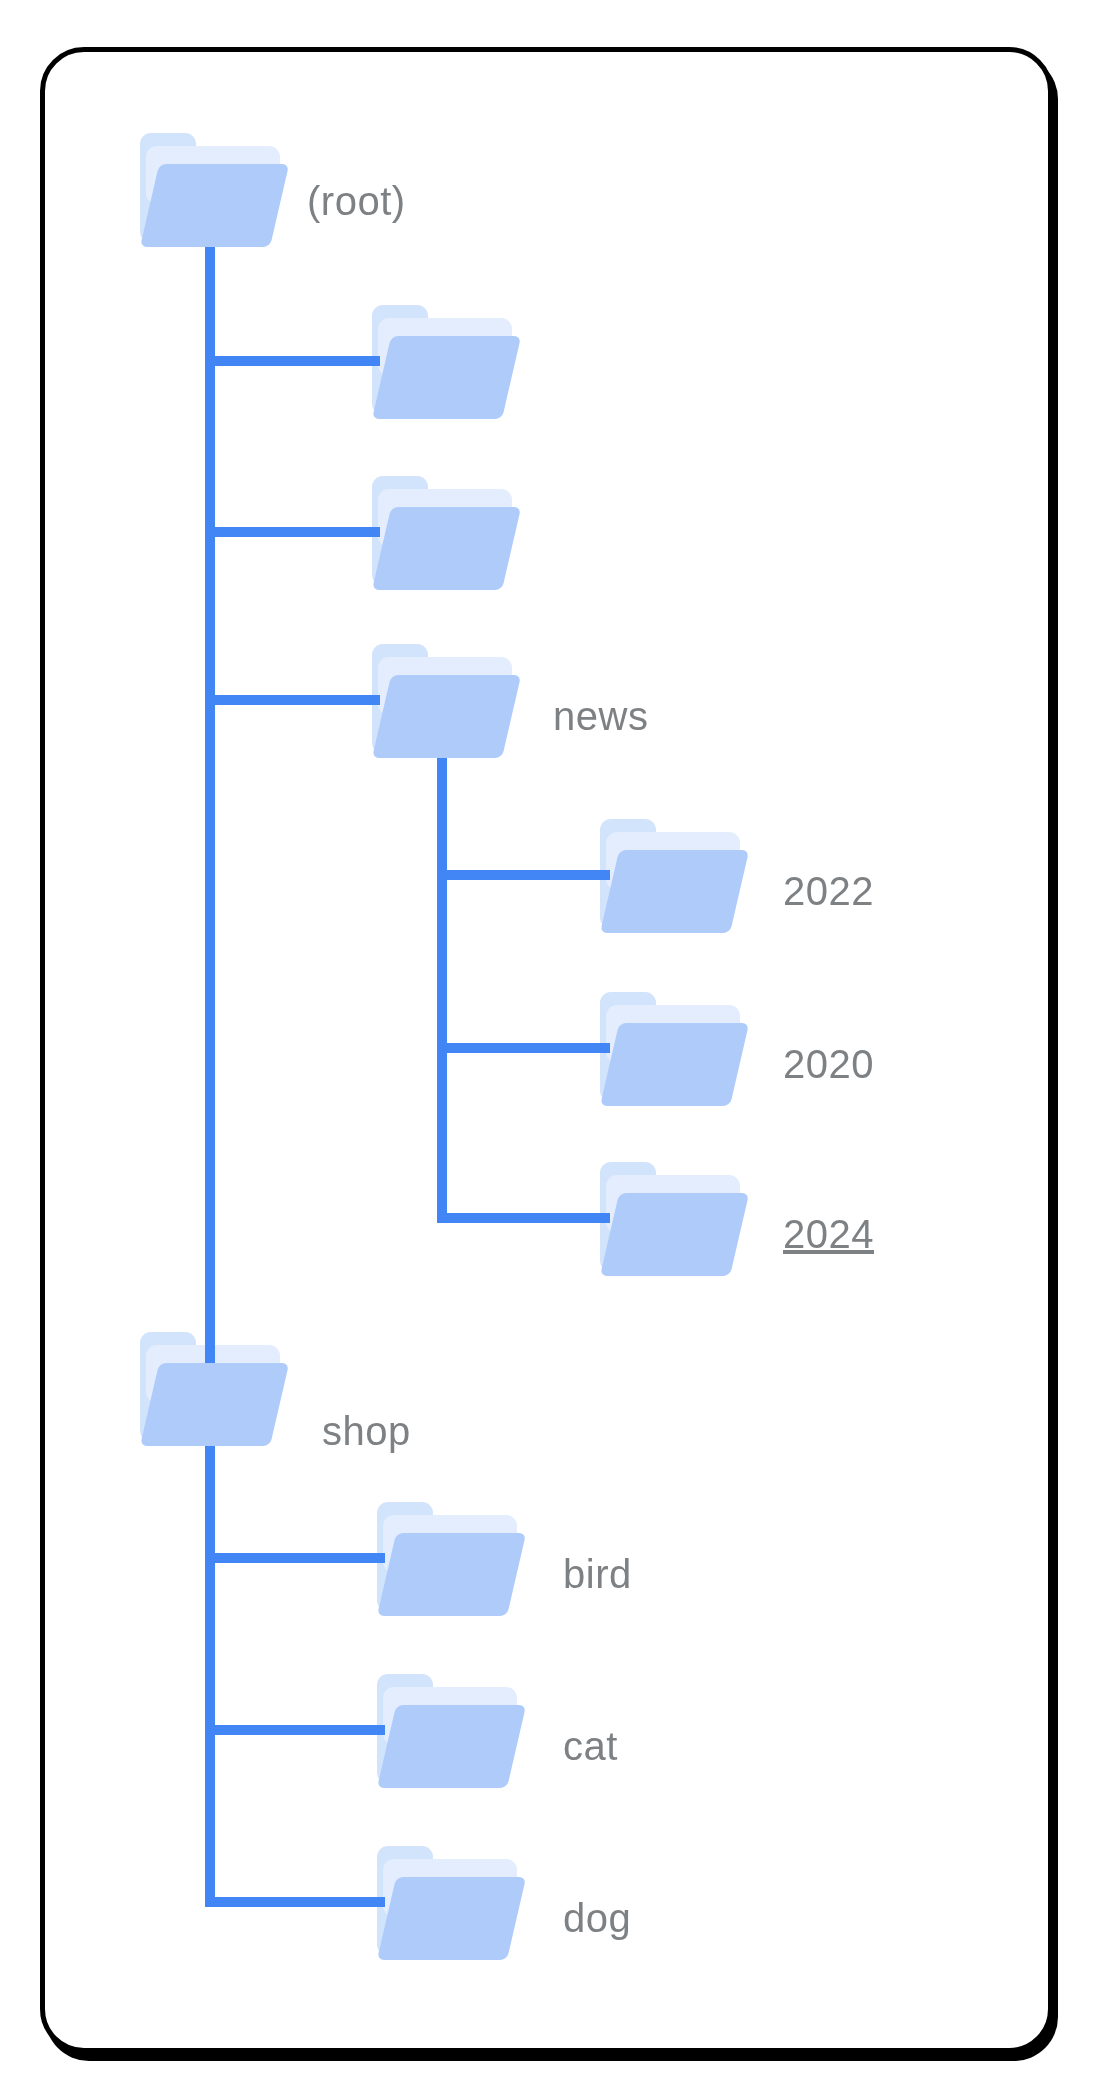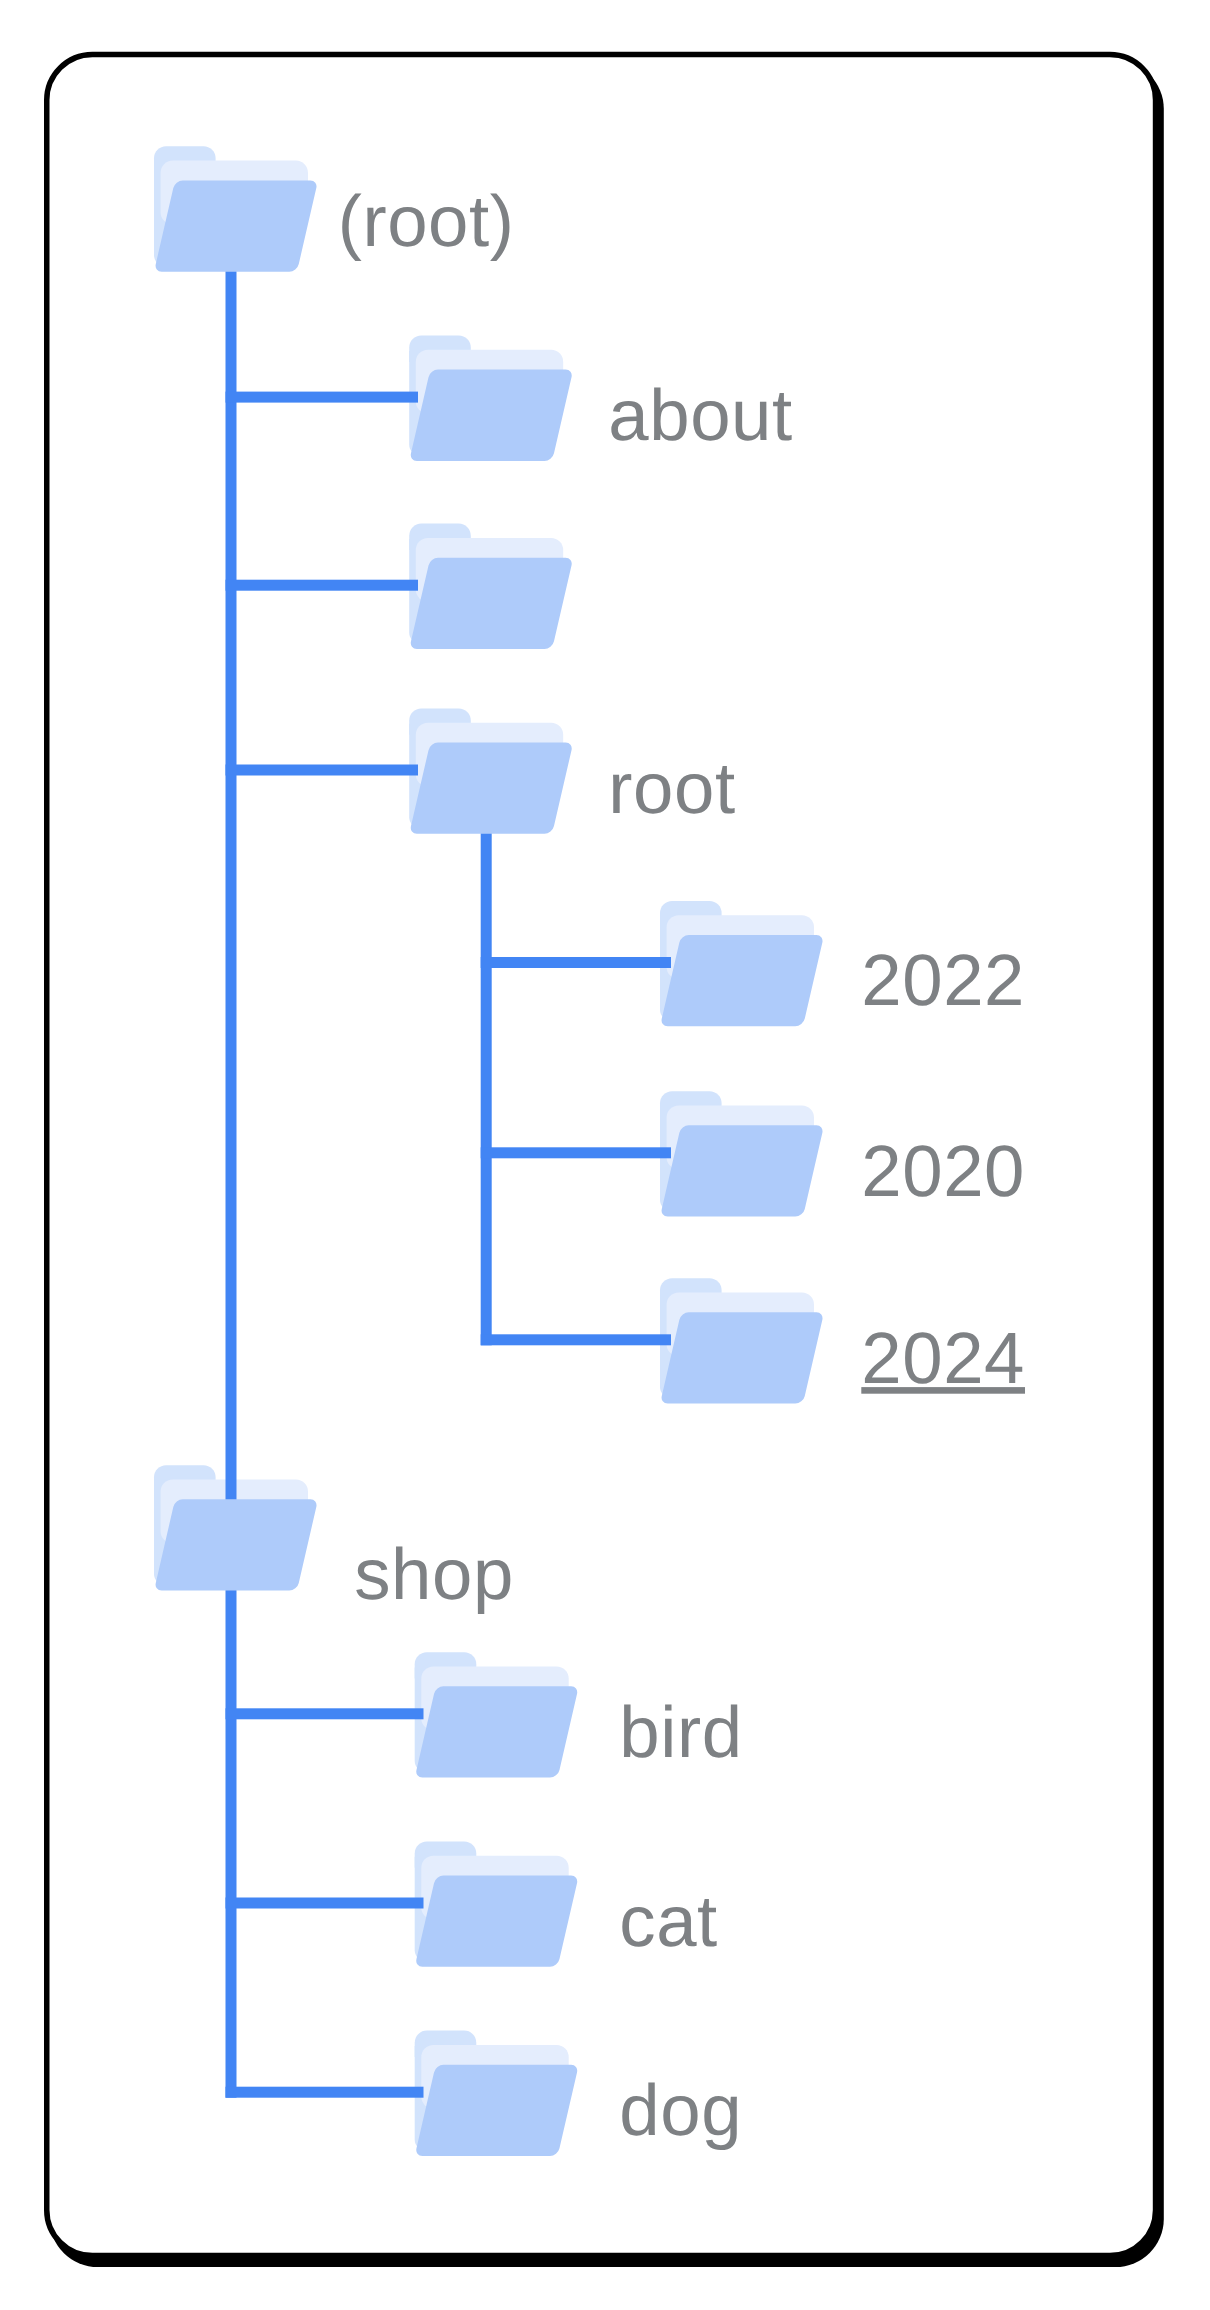--- a/index.html
+++ b/index.html
@@ -63,21 +63,21 @@
     background: #aecbfa;
     border-radius: 7px;
     transform: skewX(-13deg);
     transform-origin: 0 100%;
     z-index: 3;
   }
   .lbl {
     position: absolute;
     height: 72px;
     line-height: 72px;
-    font-size: 66px;
+    font-size: 40px;
     color: #7e8184;
     letter-spacing: 0.5px;
     white-space: nowrap;
     z-index: 4;
   }
 </style>
 </head>
 <body>
 
 <div class="stage">
@@ -157,22 +157,21 @@
     <div class="front"></div>
   </div>
   <div class="folder" style="left:377px; top:1846px;">
     <div class="tab"></div>
     <div class="backbody"></div>
     <div class="sheet"></div>
     <div class="front"></div>
   </div>
 
   <div class="lbl" style="left:307px; top:165px;">(root)</div>
-  <div class="lbl" style="left:553px; top:341px;">about</div>
-  <div class="lbl" style="left:553px; top:680px;">root</div>
+  <div class="lbl" style="left:553px; top:680px;">news</div>
   <div class="lbl" style="left:783px; top:855px;">2022</div>
   <div class="lbl" style="left:783px; top:1028px;">2020</div>
   <div class="lbl" style="left:783px; top:1198px;text-decoration:underline;">2024</div>
   <div class="lbl" style="left:322px; top:1395px;">shop</div>
   <div class="lbl" style="left:563px; top:1538px;text-align:right;">bird</div>
   <div class="lbl" style="left:563px; top:1710px;">cat</div>
   <div class="lbl" style="left:563px; top:1882px;">dog</div>
 
 </div>
 

